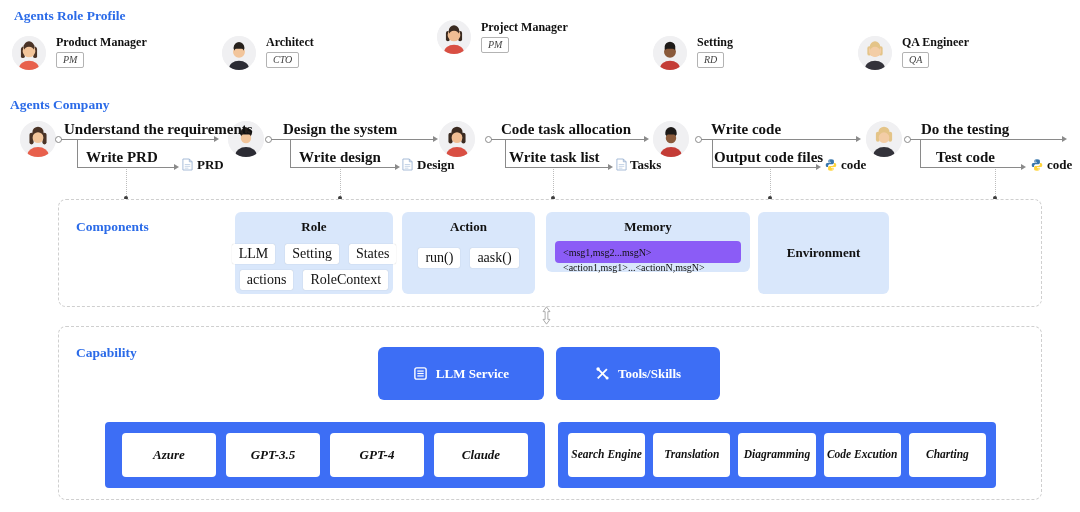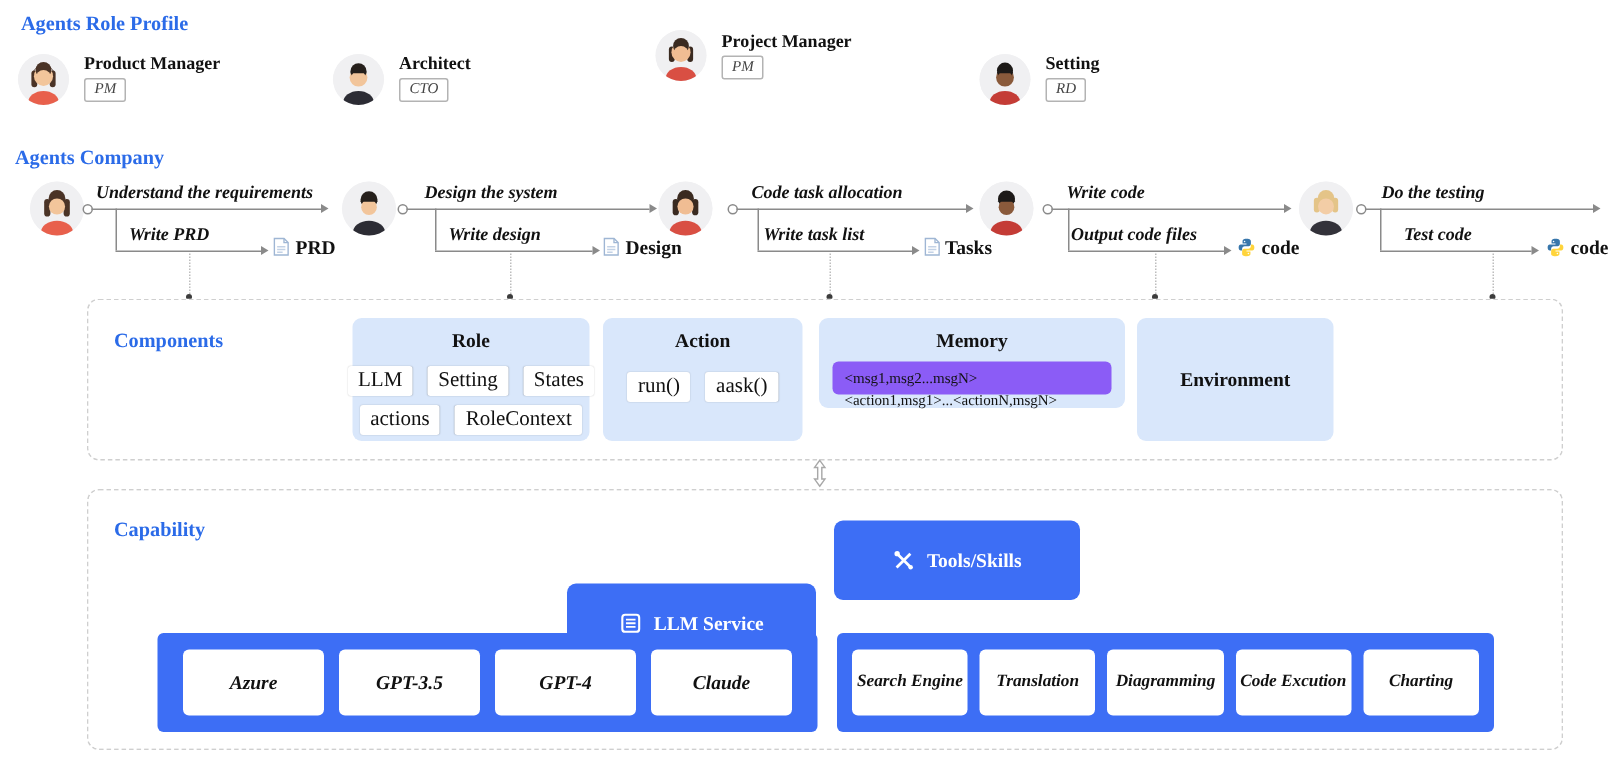--- a/index.html
+++ b/index.html
@@ -15,21 +15,21 @@
   .role-name{font-size:12px;font-weight:bold;white-space:nowrap;line-height:1.1;}
   .badge{display:inline-block;margin-top:3px;font-size:10px;color:#444;border:1px solid #b3b3b3;
          border-radius:2px;padding:0px 6px;background:#fff;line-height:14px;font-style:italic;}
   
   .hline{position:absolute;height:1px;background:#8a8a8a;}
   .vline{position:absolute;width:1px;background:#8a8a8a;}
   .dotline{position:absolute;width:0;border-left:1px dotted #bdbdbd;}
   .arr-r{position:absolute;width:0;height:0;border-top:3px solid transparent;border-bottom:3px solid transparent;border-left:5px solid #8a8a8a;}
   .ocirc{position:absolute;width:5px;height:5px;border:1px solid #8a8a8a;border-radius:50%;background:#fff;}
   .enddot{position:absolute;width:4px;height:4px;background:#3c3c3c;border-radius:50%;}
-  .task-label{position:absolute;font-size:12px;font-weight:bold;white-space:nowrap;font-style:italic;}
+  .task-label{position:absolute;font-size:15px;font-weight:bold;white-space:nowrap;}
   .artifact-label{position:absolute;font-size:13px;font-weight:bold;white-space:nowrap;}
   
   .dash-box{position:absolute;border:1px dashed #cfcfcf;border-radius:8px;background:#fff;}
   
   .comp-card{position:absolute;background:#d9e7fb;border-radius:6px;}
   .comp-title{text-align:center;font-size:13px;font-weight:bold;margin-top:7px;}
   .chip-row{display:flex;justify-content:center;gap:10px;margin-top:9px;}
   .chip{background:#fff;border-radius:2px;padding:2px 7px;font-size:14px;box-shadow:0 0 1px rgba(0,0,0,.25);white-space:nowrap;}
   .mem-box{position:absolute;left:9px;right:9px;top:29px;bottom:9px;background:#8b5cf6;border-radius:4px;
            font-size:10px;line-height:1.45;padding:5px 8px;white-space:nowrap;}
@@ -109,20 +109,35 @@
       <circle cx="20" cy="13" r="6.3" fill="#1d1a18"></circle>
       <circle cx="20" cy="19" r="5.8" fill="#8a5a3b"></circle>
       <path d="M13.5 15a7 7 0 0 1 13 0z" fill="#1d1a18"></path>
     </svg>
     <div>
       <div class="role-name">Setting</div>
       <span class="badge">RD</span>
     </div>
   </div>
 
+  <div class="abs role" style="left:858px;top:36px;">
+    <svg class="avatar" width="34" height="34" viewBox="0 0 40 40">
+      <circle cx="20" cy="20" r="20" fill="#f0f0f2"></circle>
+      <ellipse cx="20" cy="38" rx="12" ry="9" fill="#33323a"></ellipse>
+      <rect x="11" y="12" width="4.4" height="11" rx="2.2" fill="#e4c488"></rect>
+      <rect x="24.6" y="12" width="4.4" height="11" rx="2.2" fill="#e4c488"></rect>
+      <circle cx="20" cy="17.5" r="7.3" fill="#f3cda6"></circle>
+      <circle cx="20" cy="12.5" r="6.2" fill="#e4c488"></circle>
+      <circle cx="20" cy="18.5" r="5.9" fill="#f3cda6"></circle>
+    </svg>
+    <div>
+      <div class="role-name">QA Engineer</div>
+      <span class="badge">QA</span>
+    </div>
+  </div>
 
   <div class="abs sec-title" style="left:10px;top:97px;">Agents Company</div>
 
   <svg class="avatar abs" style="left:20px;top:121px;" width="36" height="36" viewBox="0 0 40 40">
     <circle cx="20" cy="20" r="20" fill="#f0f0f2"></circle>
       <ellipse cx="20" cy="38" rx="12" ry="9" fill="#e8604c"></ellipse>
     <rect x="10.5" y="13" width="4.6" height="13" rx="2.3" fill="#4a3326"></rect>
       <rect x="24.9" y="13" width="4.6" height="13" rx="2.3" fill="#4a3326"></rect>
     <circle cx="20" cy="12.5" r="6.2" fill="#4a3326"></circle>
       <circle cx="20" cy="18.5" r="6" fill="#f2c59b"></circle>
@@ -293,21 +308,21 @@
     <div class="env-title">Environment</div>
   </div>
 
   <svg class="abs" style="left:541px;top:306px;" width="11" height="19" viewBox="0 0 12 22">
     <path d="M6 1 L10 6.5 H7.6 V15.5 H10 L6 21 L2 15.5 H4.4 V6.5 H2 Z" fill="#fff" stroke="#a8a8a8" stroke-width="1.1"></path>
   </svg>
 
   <div class="dash-box" style="left:58px;top:326px;width:982px;height:172px;"></div>
   <div class="abs sec-title" style="left:76px;top:345px;">Capability</div>
 
-  <div class="cap-btn" style="left:378px;top:347px;width:166px;height:53px;margin-top:42px;">
+  <div class="cap-btn" style="left:378px;top:347px;width:166px;height:53px;">
     <svg width="15" height="15" viewBox="0 0 16 16">
       <rect x="2" y="2" width="12" height="12" rx="2" fill="none" stroke="#fff" stroke-width="1.5"></rect>
       <line x1="4.6" y1="5.4" x2="11.4" y2="5.4" stroke="#fff" stroke-width="1.3"></line>
       <line x1="4.6" y1="8" x2="11.4" y2="8" stroke="#fff" stroke-width="1.3"></line>
       <line x1="4.6" y1="10.6" x2="11.4" y2="10.6" stroke="#fff" stroke-width="1.3"></line>
     </svg>
     <span>LLM Service</span>
   </div>
 
   <div class="cap-btn" style="left:556px;top:347px;width:164px;height:53px;">

